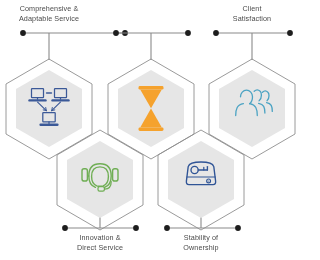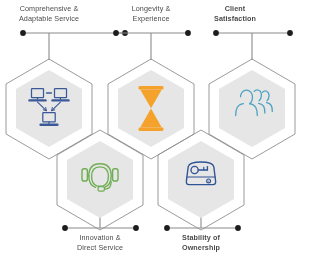--- a/index.html
+++ b/index.html
@@ -161,25 +161,23 @@
 
         <circle cx="208.6" cy="180.9" r="1.9" stroke-width="1.2"></circle>
         <circle cx="208.6" cy="180.9" r="0.5" fill="#2f5496" stroke="none"></circle>
       </g>
     </g>
   </svg>
 
   <div class="lbl" style="left:-6px;top:4px;">Comprehensive &amp;
 Adaptable Service</div>
 
-  <div class="lbl" style="left:96px;top:4px;">Longevity &amp;
-Experience</div>
 
-  <div class="lbl" style="left:180px;top:4px;font-weight:bold;">Client
+  <div class="lbl" style="left:197px;top:4px;">Client
 Satisfaction</div>
 
   <div class="lbl" style="left:45px;top:233px;">Innovation &amp;
 Direct Service</div>
 
-  <div class="lbl" style="left:146px;top:233px;font-weight:bold;">Stability of
+  <div class="lbl" style="left:146px;top:233px;">Stability of
 Ownership</div>
 
 </div>
 
 </body></html>

